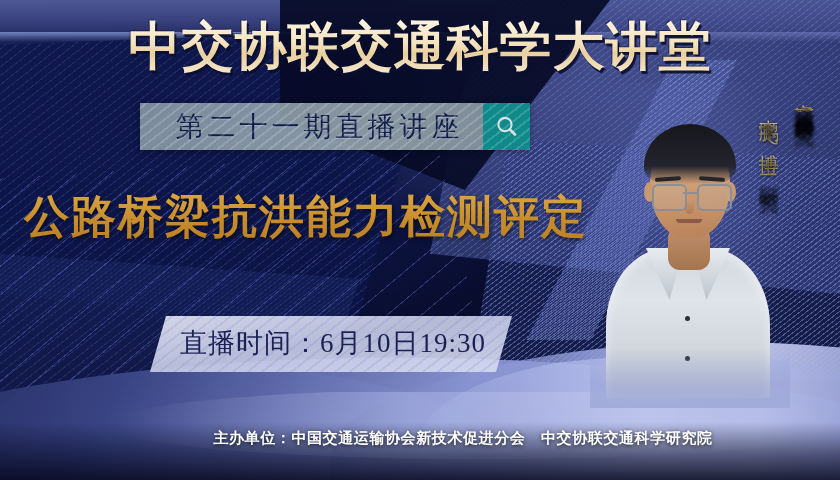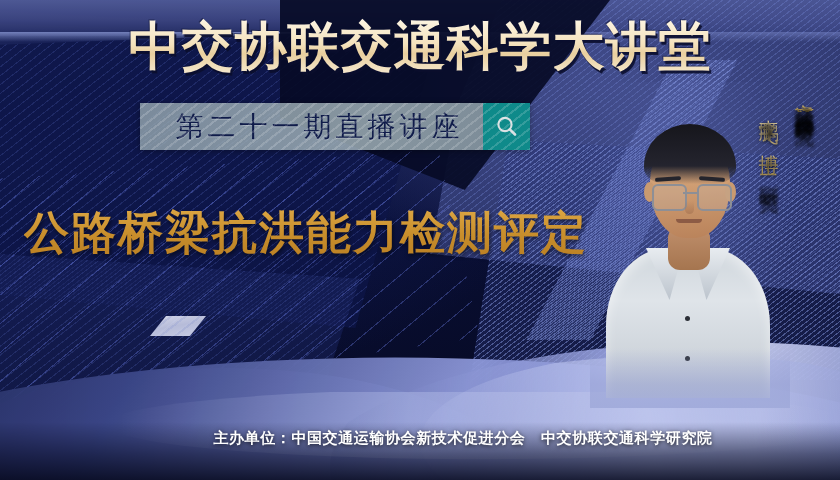--- a/index.html
+++ b/index.html
@@ -248,21 +248,21 @@
   }
   .search-box {
     width: 47px; height: 47px; flex: 0 0 47px;
     background: #0e8a8a;
     display: flex; align-items: center; justify-content: center;
   }
   .search-box svg { display: block; }
 
   
   .topic-title {
-    position: absolute; left: 24px; top: 203px;
+    position: absolute; left: 24px; top: 187px;
     font-size: 45px; font-weight: 700; letter-spacing: 2px;
     color: #c98f2c;
     background: linear-gradient(180deg, #e0ab48 0%, #c88e2c 52%, #b87d22 100%);
     -webkit-background-clip: text; background-clip: text; color: transparent;
     filter: drop-shadow(1px 2px 2px rgba(0,0,0,.55));
     white-space: nowrap;
   }
 
   
   .time-pill {
@@ -371,20 +371,21 @@
         <circle cx="11" cy="10.5" r="6.6" fill="none" stroke="#d9e0e2" stroke-width="2.1"></circle>
         <line x1="15.8" y1="15.3" x2="21" y2="20.5" stroke="#d9e0e2" stroke-width="2.6" stroke-linecap="round"></line>
       </svg>
     </div>
   </div>
 
   <div class="topic-title">公路桥梁抗洪能力检测评定</div>
 
   <div class="time-pill">
     <div class="stripe-overlay"></div>
+    <div class="time-text">直播时间：6月10日19:30</div>
   </div>
 
   <div class="v-text v-org">交通运输部公路科学研究院</div>
   <div class="v-text v-name">李鹏飞  博士  副研究员</div>
 
   <div class="footer">主办单位：中国交通运输协会新技术促进分会　中交协联交通科学研究院</div>
 
 </div>
 
 </body></html>

